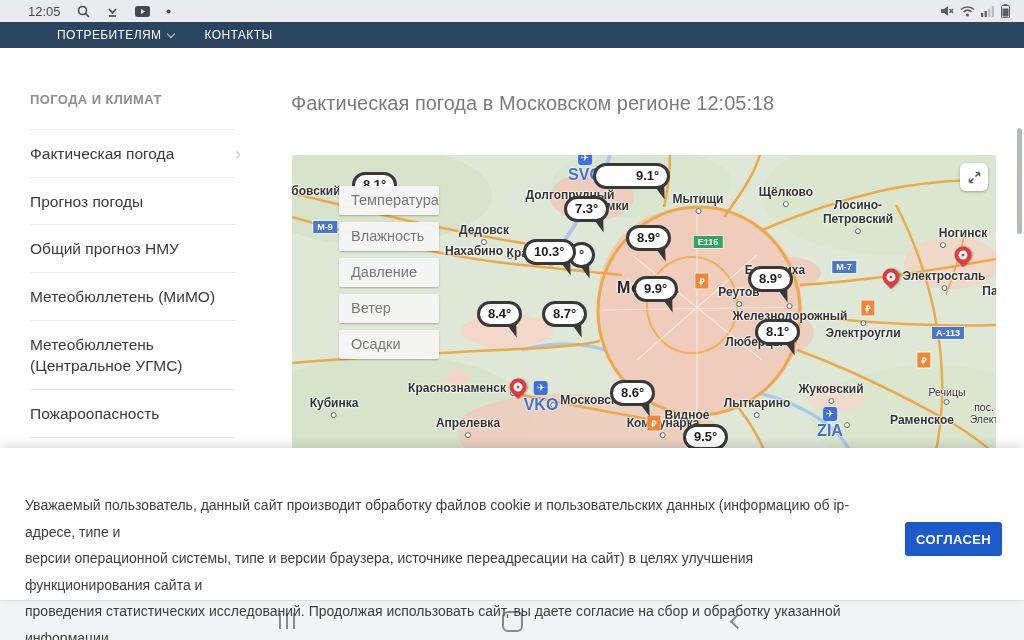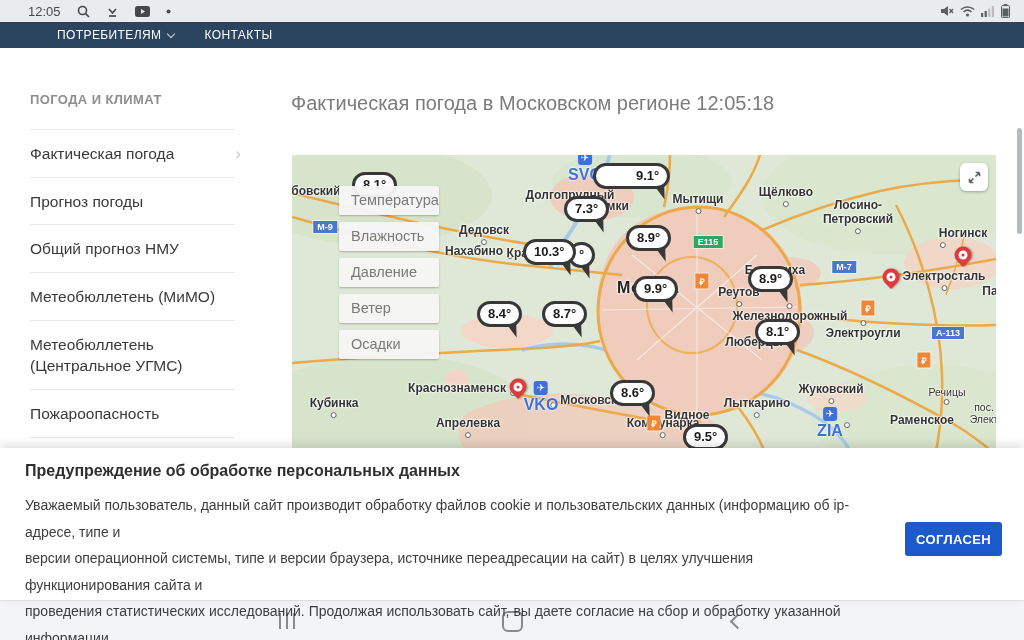--- a/index.html
+++ b/index.html
@@ -305,21 +305,20 @@
     <div class="fs-btn">
       <svg width="13" height="13" viewBox="0 0 13 13" stroke="#5f6368" stroke-width="1.6" fill="none">
         <path d="M11.5,1.5 L7.5,5.5 M11.5,1.5 h-3.8 M11.5,1.5 v3.8 M1.5,11.5 L5.5,7.5 M1.5,11.5 h3.8 M1.5,11.5 v-3.8"></path>
       </svg>
     </div>
   </div>
 
   <div class="scroll-thumb"></div>
 
   <div class="cookie">
-    <h3>Предупреждение об обработке персональных данных</h3>
     <div class="body" id="cookie-body">
         <div>Уважаемый пользователь, данный сайт производит обработку файлов cookie и пользовательских данных (информацию об ip-адресе, типе и</div>
         <div>версии операционной системы, типе и версии браузера, источнике переадресации на сайт) в целях улучшения функционирования сайта и</div>
         <div>проведения статистических исследований. Продолжая использовать сайт, вы даете согласие на сбор и обработку указанной информации</div>
       </div>
     <button class="accept-btn">СОГЛАСЕН</button>
   </div>
 
   <div class="android-nav">
     <div class="anav recents" style="left:257px">

